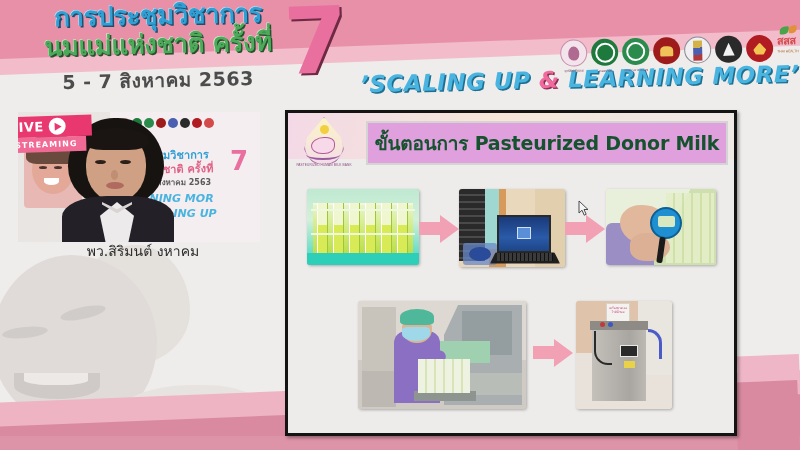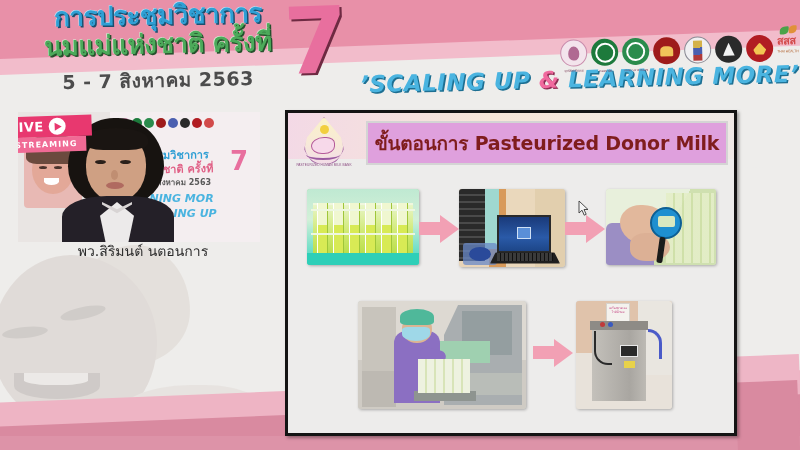--- a/index.html
+++ b/index.html
@@ -233,21 +233,21 @@
              border-bottom:2px solid #9a5aa0; border-radius:0 0 50% 50%; }
   .dl-cap { position:absolute; left:-1px; top:48px; width:58px; text-align:center;
             font-size:3.2px; color:#8a4a80; letter-spacing:.1px; white-space:nowrap; }
   .slide-title-box {
     position: absolute; left: 78px; top: 8px; width: 362px; height: 44px;
     background: #dfa0dd; border: 2px solid #d4d4d4;
     display: flex; align-items: center; justify-content: center;
   }
   .slide-title {
     font-family: "DejaVu Sans", sans-serif; font-size: 19px; font-weight: 700;
-    color: #7f1d1d; letter-spacing: -0.2px; white-space: nowrap;
+    color: #14532d; letter-spacing: -0.2px; white-space: nowrap;
   }
 
   
   .row-top { position:absolute; left:0; top:68px; width:452px; height:86px; }
   .row-bot { position:absolute; left:0; top:172px; width:452px; height:120px; }
 
   .ph { position:absolute; border-radius:3px; overflow:hidden;
         box-shadow: 1px 1px 3px rgba(0,0,0,.28); }
 
   
@@ -452,21 +452,21 @@
         <span class="lb-play">
             <i></i>
           </span>
       </div>
       <div class="lb-bot">
         <span class="lb-text2">STREAMING</span>
       </div>
     </div>
   </div>
 
-  <div class="speaker-name">พว.สิริมนต์  นตอนการ</div>
+  <div class="speaker-name">พว.สิริมนต์  งหาคม</div>
 
   <div class="slide">
 
     <div class="slide-hdr">
       <div class="sh-grad"></div>
 
       <div class="drop-logo">
         <div class="dl-drop"></div>
         <div class="dl-yellow"></div>
         <div class="dl-baby"></div>

